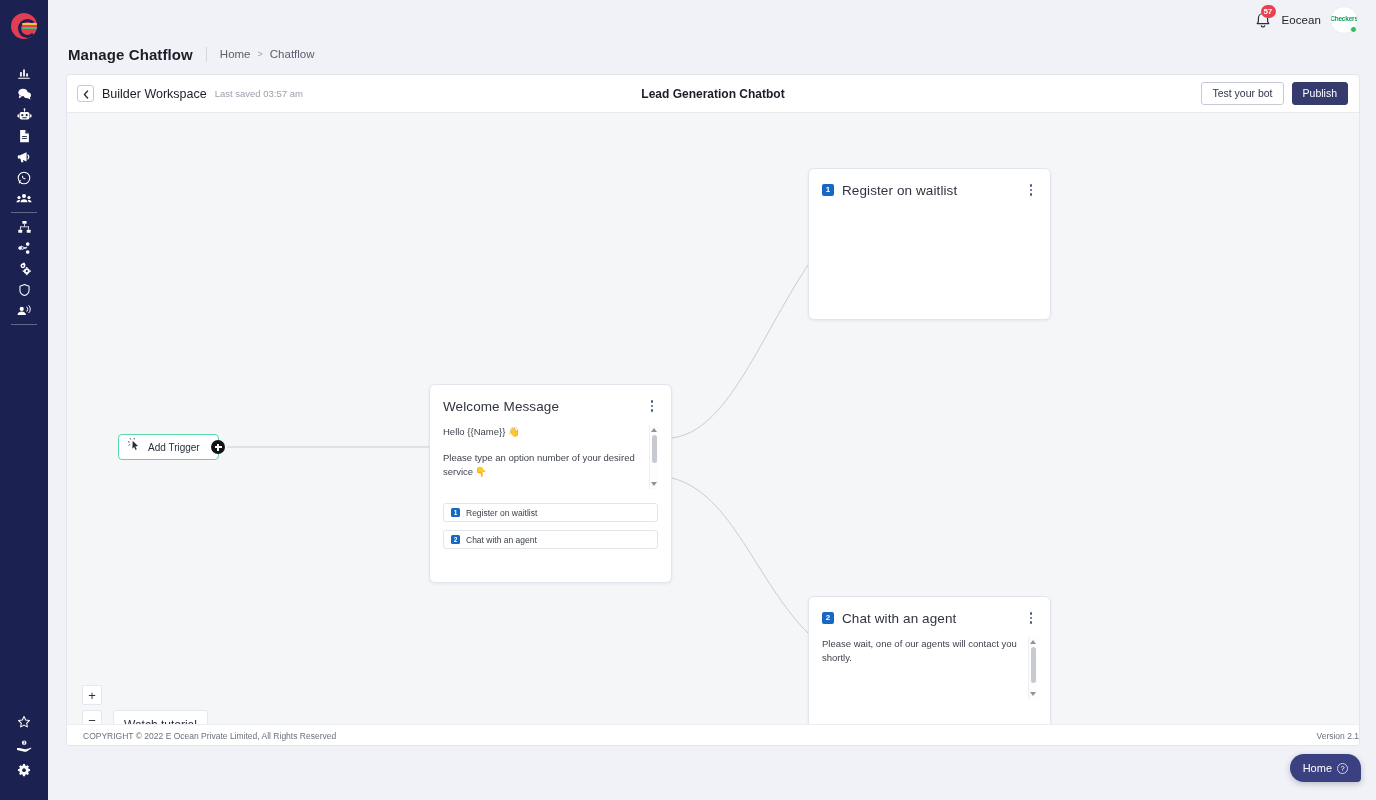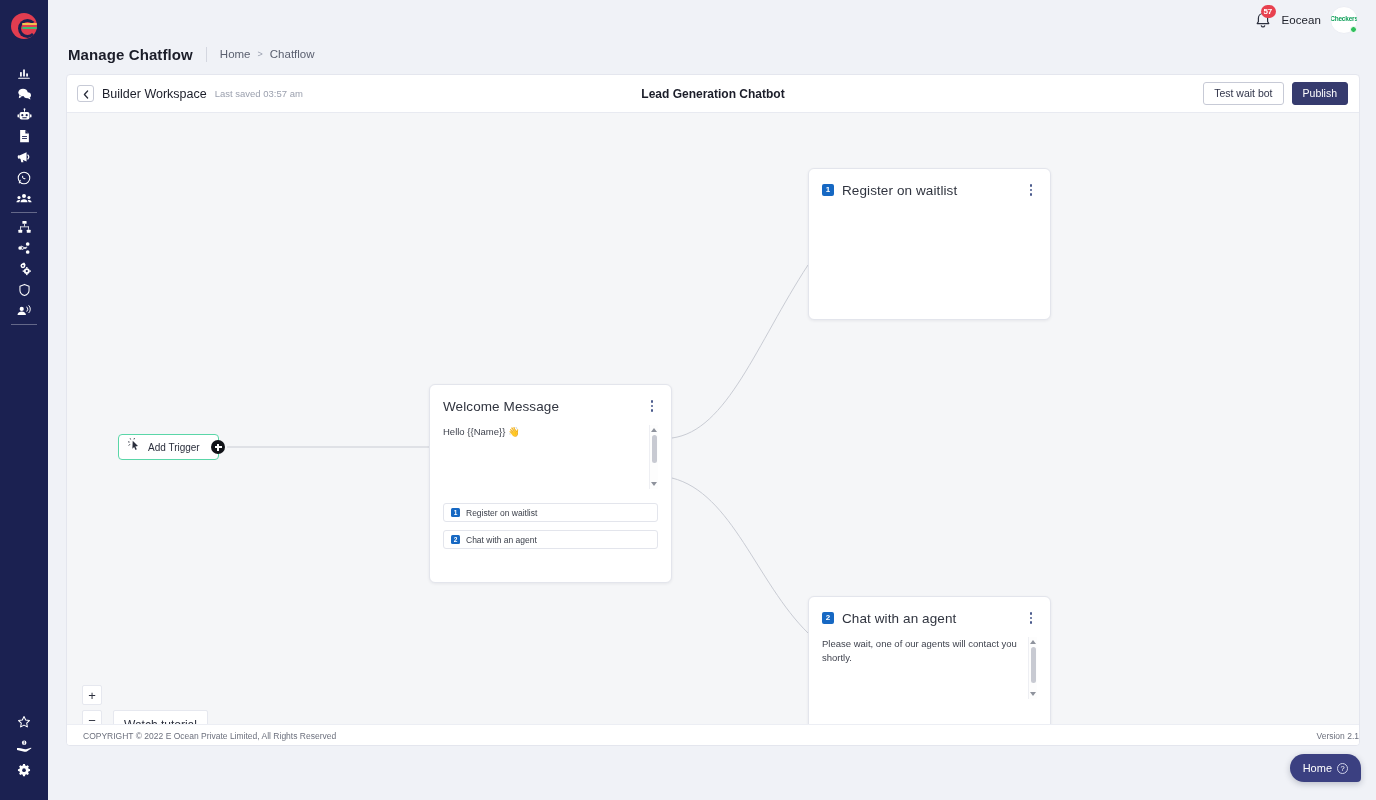--- a/index.html
+++ b/index.html
@@ -605,21 +605,21 @@
           </svg>
         </span>
       </div>
       <span id="workspace-name">Builder Workspace</span>
       <span id="last-saved">Last saved 03:57 am</span>
     </div>
 
     <div id="toolbar-title">Lead Generation Chatbot</div>
 
     <div id="toolbar-right">
-      <button class="btn" id="test-bot-button">Test wait bot</button>
+      <button class="btn" id="test-bot-button">Test your bot</button>
       <button class="btn" id="publish-button">Publish</button>
     </div>
   </div>
 
   <div id="canvas">
 
     <svg id="edges">
       <path d="M160 334 L362 334" stroke="#c9ccd4" stroke-width="1" fill="none"></path>
       <path d="M605 325 C 660 318, 690 230, 741 152" stroke="#c9ccd4" stroke-width="1" fill="none"></path>
       <path d="M605 365 C 665 380, 690 470, 741 520" stroke="#c9ccd4" stroke-width="1" fill="none"></path>
@@ -641,20 +641,21 @@
         <span class="node-title plain">Welcome Message</span>
         <span class="node-menu">
           <i></i>
             <i></i>
             <i></i>
         </span>
       </div>
 
       <div id="welcome-body">
         <div class="msg-line">Hello {{Name}} 👋</div>
+        <div class="msg-line">Please type an option number of your desired service 👇</div>
         <div class="scrollbar">
           <span class="sb-arrow sb-up"></span>
           <span class="sb-thumb" style="height:28px"></span>
           <span class="sb-arrow sb-down"></span>
         </div>
       </div>
 
       <div id="welcome-options">
         <div class="option-row">
           <span class="option-num">1</span>

